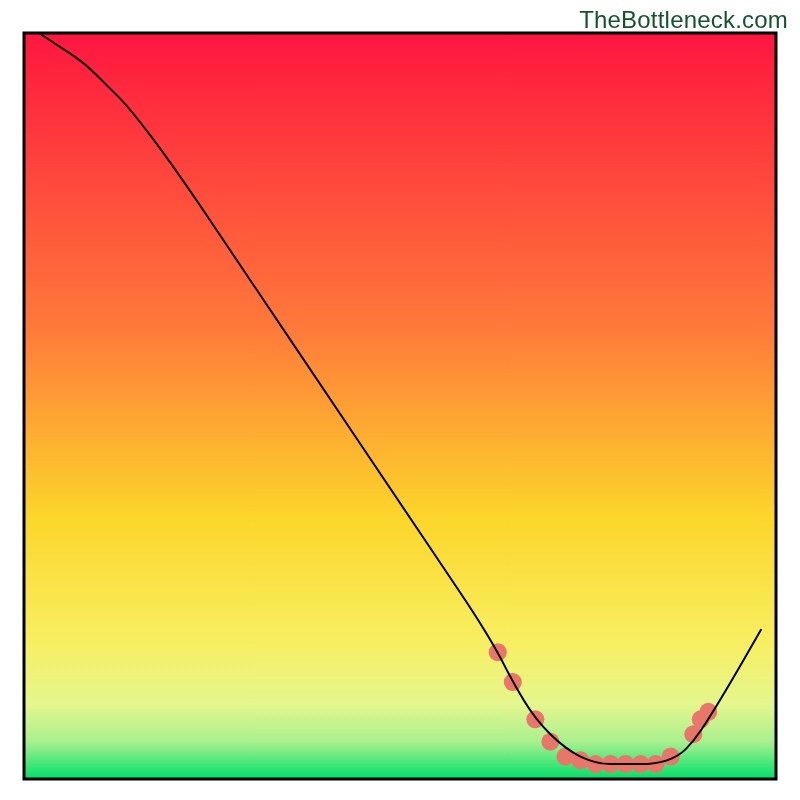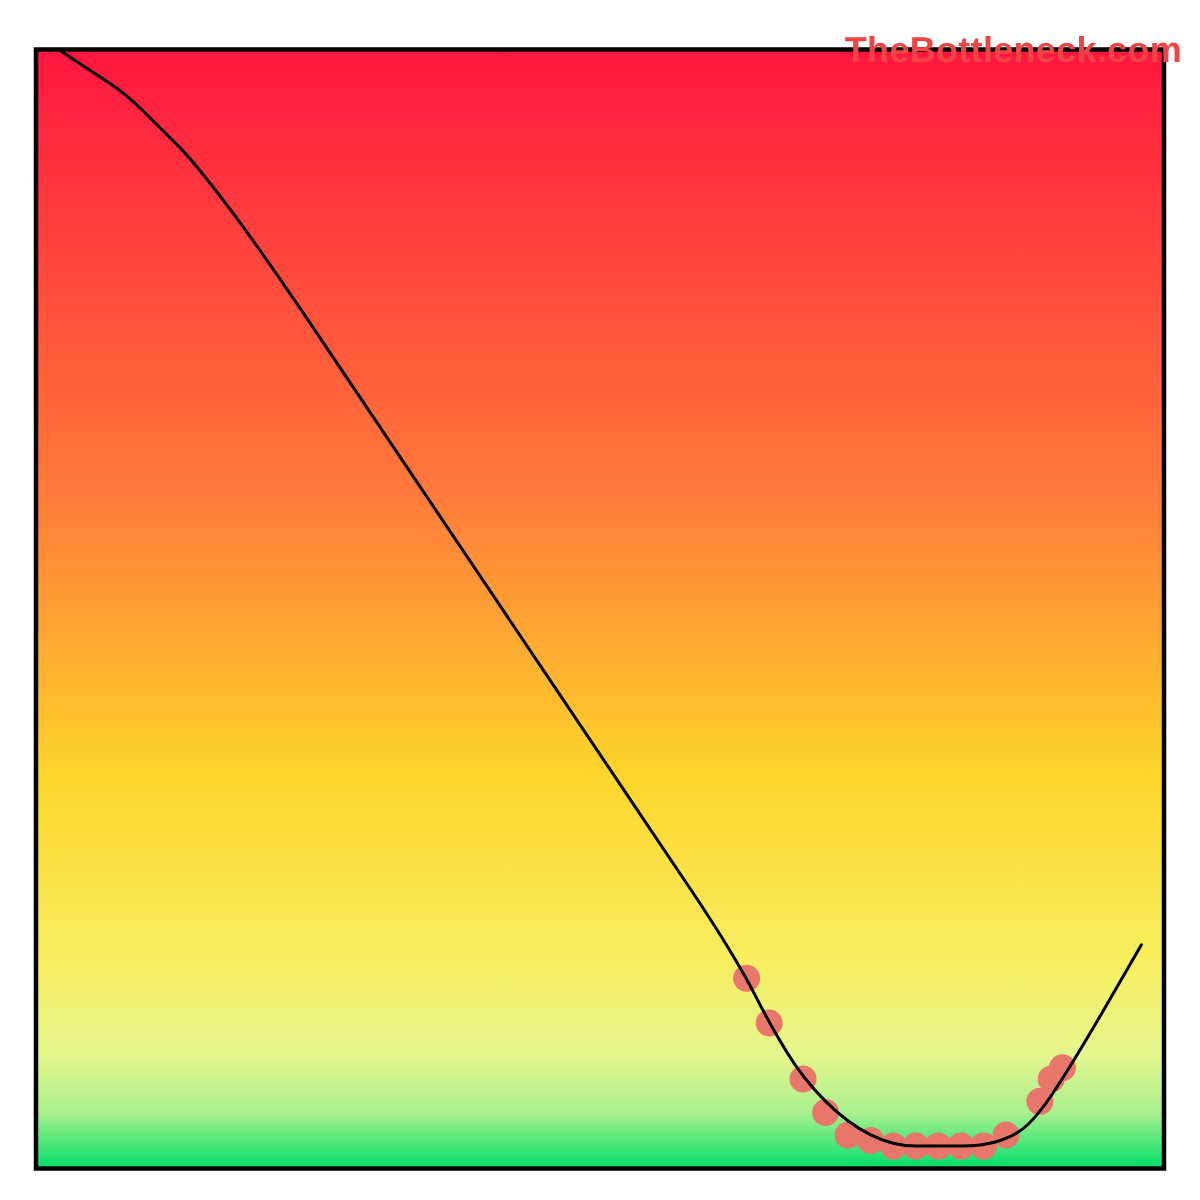--- a/index.html
+++ b/index.html
@@ -12,25 +12,25 @@
     font-family: Arial, Helvetica, sans-serif;
   }
   .frame {
     position: relative;
     width: 800px;
     height: 800px;
     box-sizing: border-box;
   }
   .watermark {
     position: absolute;
-    top: 20px;
+    top: 6px;
     right: 12px;
     font-size: 24px;
-    color: #ef4444;
-    font-weight: 700;
+    color: #14532d;
+    font-weight: 400;
     letter-spacing: 0.2px;
     z-index: 10;
   }
   svg {
     position: absolute;
     inset: 0;
     width: 800px;
     height: 800px;
     display: block;
   }

